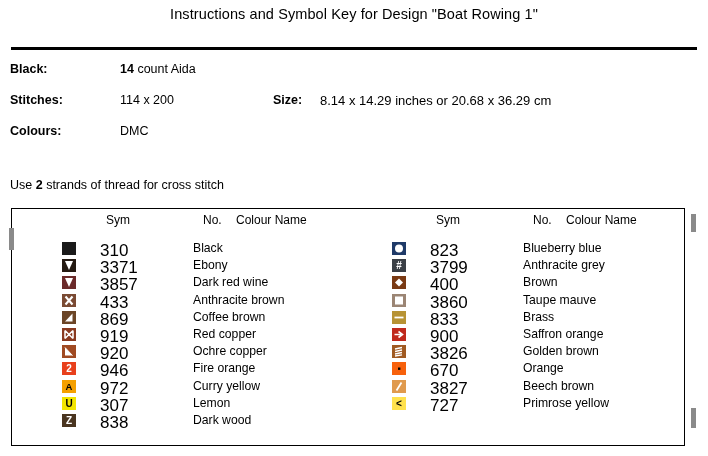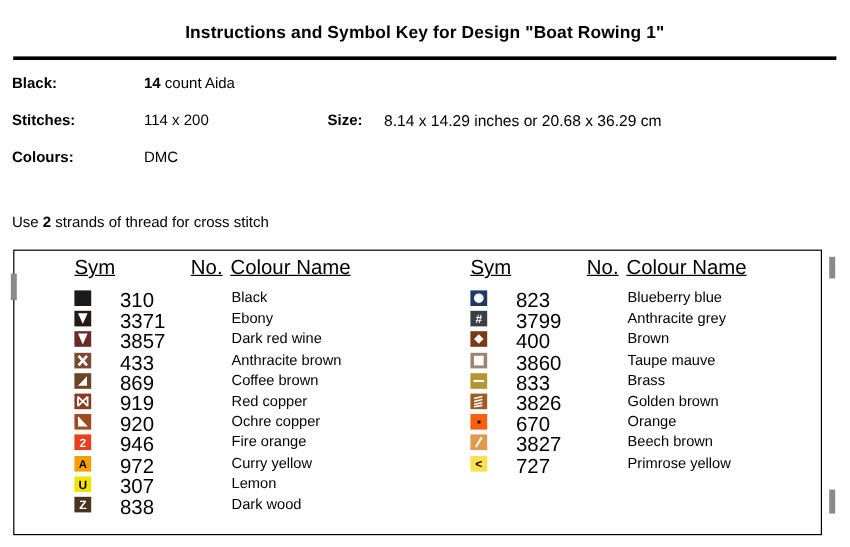--- a/index.html
+++ b/index.html
@@ -8,23 +8,23 @@
     background:#ffffff;
     font-family:"Liberation Sans", sans-serif;
     color:#000000;
     overflow:hidden;
     position:relative;
   }
   .page{position:relative;width:708px;height:456px;}
 
   
   .title{
-    position:absolute;left:0;top:20px;width:708px;
+    position:absolute;left:0;top:6px;width:708px;
     text-align:center;
-    font-size:14.5px;font-weight:bold;
+    font-size:14.5px;font-weight:normal;
     letter-spacing:0.1px;
   }
   .title-rule{
     position:absolute;left:11px;top:47px;width:686px;height:3px;
     background:#000000;
   }
 
   
   .info{position:absolute;left:10px;top:62px;width:690px;}
   .info-row{position:relative;height:31px;font-size:12.5px;}
@@ -53,23 +53,23 @@
   .edge-right-bot{left:691px;top:408px;height:20px;}
 
   .halves{position:absolute;left:0;top:0;width:674px;height:238px;}
   .half{position:absolute;top:0;width:337px;height:238px;}
   .half-left{left:0;}
   .half-right{left:330px;}
 
   .hdr{position:relative;height:22px;margin-top:4px;}
   .hdr span{
     position:absolute;top:0;
-    font-size:17px;
-    text-decoration:underline;
+    font-size:12px;
     white-space:nowrap;
+    margin-left:44px;
   }
   .h-sym{left:50px;}
   .h-no{left:147px;}
   .h-name{left:180px;}
 
   .rows{position:absolute;left:0;top:32px;width:337px;}
   .krow{position:relative;height:17.2px;}
 
   .sym-cell{
     position:absolute;left:50px;top:1px;
@@ -309,20 +309,31 @@
                   <svg viewBox="0 0 14 13" xmlns="http://www.w3.org/2000/svg">
                     <rect x="2.5" y="5.6" width="9" height="1.8" fill="#ffffff"></rect>
                   </svg>
                 </span>
               </div>
               <div class="no-cell">833</div>
               <div class="name-cell">Brass</div>
             </div>
             <div class="krow">
               <div class="sym-cell">
+                <span class="swatch" style="background:#c0291c">
+                  <svg viewBox="0 0 14 13" xmlns="http://www.w3.org/2000/svg">
+                    <path d="M2.5,6.5 L9,6.5 M6.5,3.5 L10.5,6.5 L6.5,9.5" stroke="#ffffff" stroke-width="1.6" fill="none"></path>
+                  </svg>
+                </span>
+              </div>
+              <div class="no-cell">900</div>
+              <div class="name-cell">Saffron orange</div>
+            </div>
+            <div class="krow">
+              <div class="sym-cell">
                 <span class="swatch" style="background:#a05a22">
                   <svg viewBox="0 0 14 13" xmlns="http://www.w3.org/2000/svg">
                     <path d="M3,4 L10,2.5 M3,6.5 L10,5 M3,9 L10,7.5 M3,11 L10,9.8" stroke="#ffffff" stroke-width="1.3" fill="none"></path>
                   </svg>
                 </span>
               </div>
               <div class="no-cell">3826</div>
               <div class="name-cell">Golden brown</div>
             </div>
             <div class="krow">

